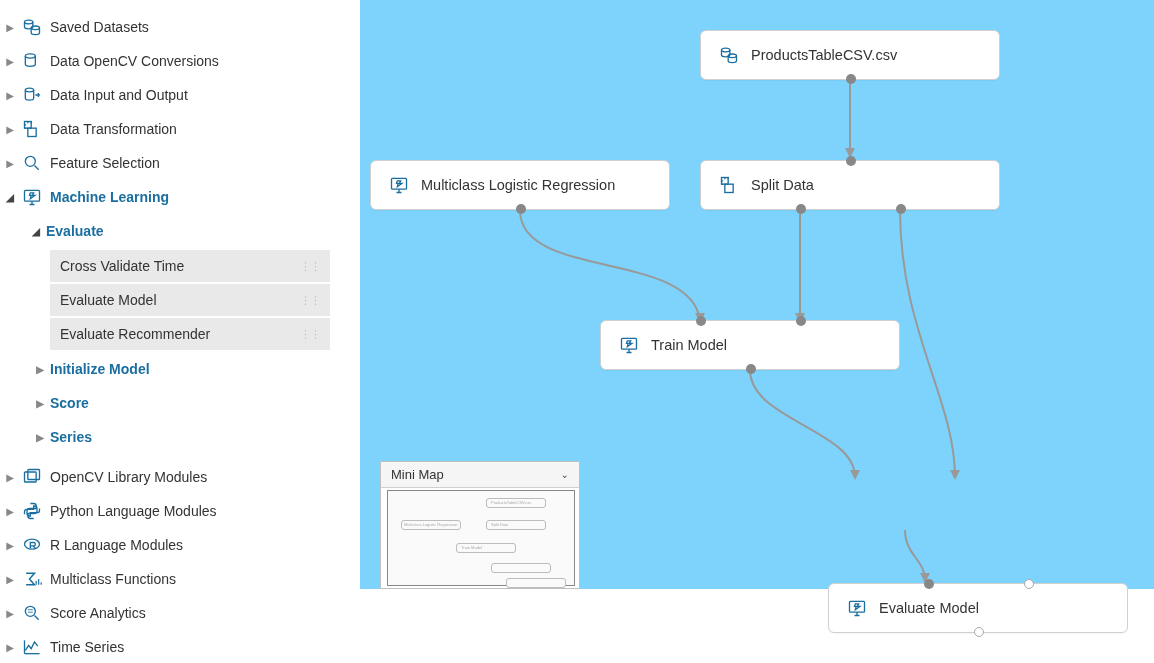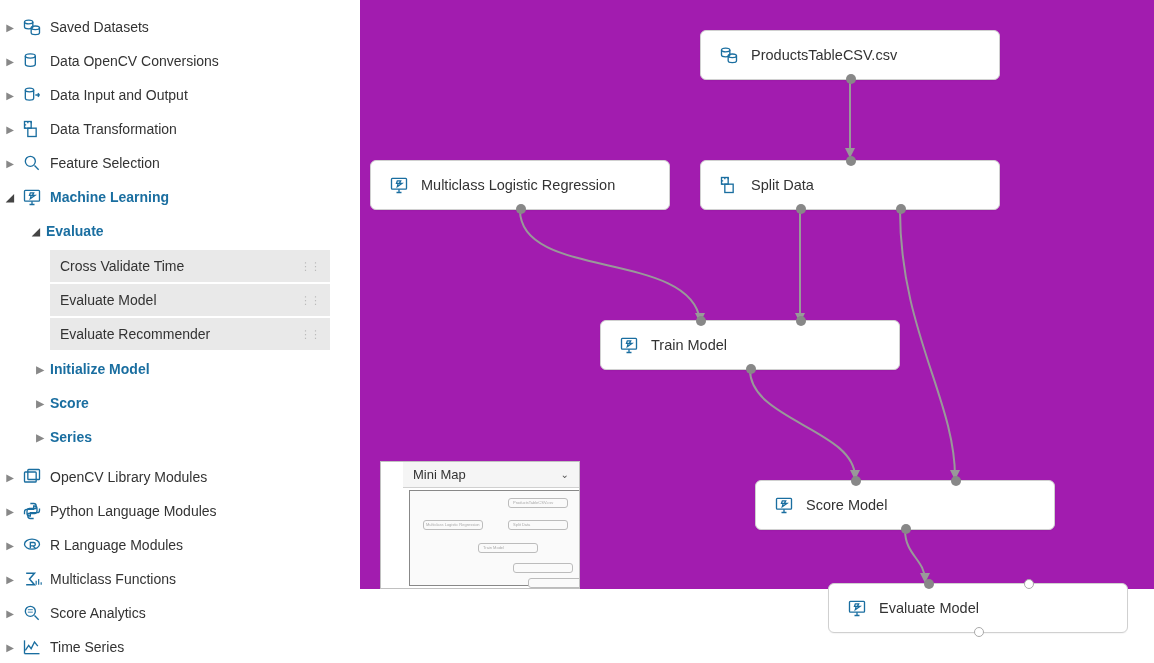--- a/index.html
+++ b/index.html
@@ -15,32 +15,32 @@
   .leaf-handle { color:#bbb; letter-spacing:-1px; font-size:11px;}
   .caret { width: 20px; display: inline-flex; justify-content: center; color: #888; font-size: 10px; }
   .caret.expanded { color: #444; }
   .icon-wrap { width: 24px; display:inline-flex; justify-content:center; align-items:center; margin-right:6px; color:#1a6ea0; }
   .tree-item .label {}
   .indent-0 { padding-left: 0; }
   .indent-1 { padding-left: 26px; }
   .indent-2 { padding-left: 30px; }
 
   
-  .canvas { position: absolute; left: 360px; top: 0; width: 794px; height: 589px; background: #a21caf; }
+  .canvas { position: absolute; left: 360px; top: 0; width: 794px; height: 589px; background: #7dd3fc; }
   .node { position: absolute; background: #fff; border: 1px solid #d0d0d0; border-radius: 6px; display:flex; align-items:center; padding:0 18px; gap:12px; font-size:14.5px; color:#333; box-shadow: 0 1px 1px rgba(0,0,0,0.04); }
   .node.selected { border: 1px solid #d0d0d0; }
   .node .node-icon { color:#1a6ea0; display:inline-flex; }
   .port { position:absolute; width:10px; height:10px; background:#888; border-radius:50%; }
   .port.open { background:#fff; border:1px solid #aaa; }
   svg.connections { position:absolute; left:0; top:0; width:794px; height:663px; pointer-events:none; }
   svg.connections path { fill:none; stroke:#999; stroke-width:2; }
   svg.connections polygon { fill:#999; }
 
   
-  .minimap { position:absolute; left:20px; bottom:0; width:200px; background:#fff; border:1px solid #c0c0c0;padding-left:22px; }
+  .minimap { position:absolute; left:20px; bottom:0; width:200px; background:#fff; border:1px solid #c0c0c0; }
   .minimap-header { height:26px; background:#f5f5f5; border-bottom:1px solid #d0d0d0; display:flex; align-items:center; justify-content:space-between; padding:0 10px; font-size:13px; }
   .minimap-header .chev { font-size:10px; color:#555;}
   .minimap-body { height:100px; position:relative; background:#fff; overflow:hidden; }
   .mm-box { position:absolute; border:1px solid #bcbcbc; border-radius:3px; background:#fafafa; }
   .mm-viewport { position:absolute; border:1px solid #888; background:rgba(0,0,0,0.02);}
   .mm-text { font-size:4px; color:#aaa; position:absolute; white-space:nowrap;}
 
   
   .svg-icon { width:20px; height:20px; }
 </style>
@@ -290,33 +290,20 @@
           <path d="M9 21h6M12 17v4"></path>
           <path d="M10 7h4l-1.5 3h3L10 14l1-4H9z"></path>
         </svg>
     </span>
     <span>Train Model</span>
     <span class="port" style="left:95px; top:-5px;"></span>
     <span class="port" style="left:195px; top:-5px;"></span>
     <span class="port" style="left:145px; bottom:-5px;"></span>
   </div>
 
-  <div class="node" style="left:395px; top:480px; width:300px; height:50px;">
-    <span class="node-icon">
-      <svg class="svg-icon" viewBox="0 0 24 24" stroke="currentColor" fill="none" stroke-width="1.6">
-          <rect x="3" y="4" width="18" height="13" rx="1"></rect>
-          <path d="M9 21h6M12 17v4"></path>
-          <path d="M10 7h4l-1.5 3h3L10 14l1-4H9z"></path>
-        </svg>
-    </span>
-    <span>Score Model</span>
-    <span class="port" style="left:95px; top:-5px;"></span>
-    <span class="port" style="left:195px; top:-5px;"></span>
-    <span class="port" style="left:145px; bottom:-5px;"></span>
-  </div>
 
   <div class="node selected" style="left:468px; top:583px; width:300px; height:50px;">
     <span class="node-icon">
       <svg class="svg-icon" viewBox="0 0 24 24" stroke="currentColor" fill="none" stroke-width="1.6">
           <rect x="3" y="4" width="18" height="13" rx="1"></rect>
           <path d="M9 21h6M12 17v4"></path>
           <path d="M10 7h4l-1.5 3h3L10 14l1-4H9z"></path>
         </svg>
     </span>
     <span>Evaluate Model</span>

